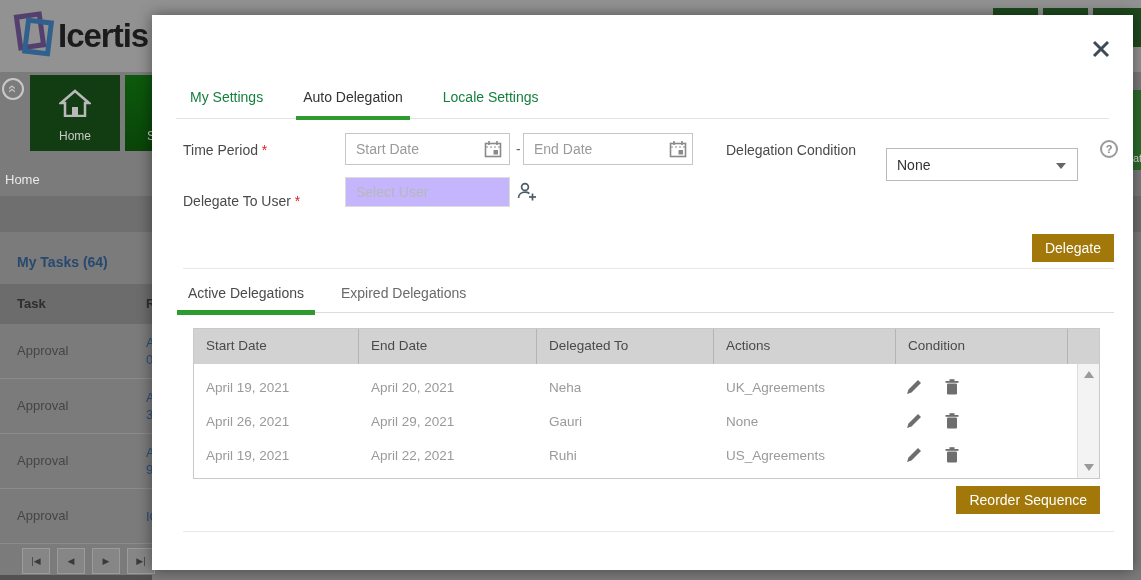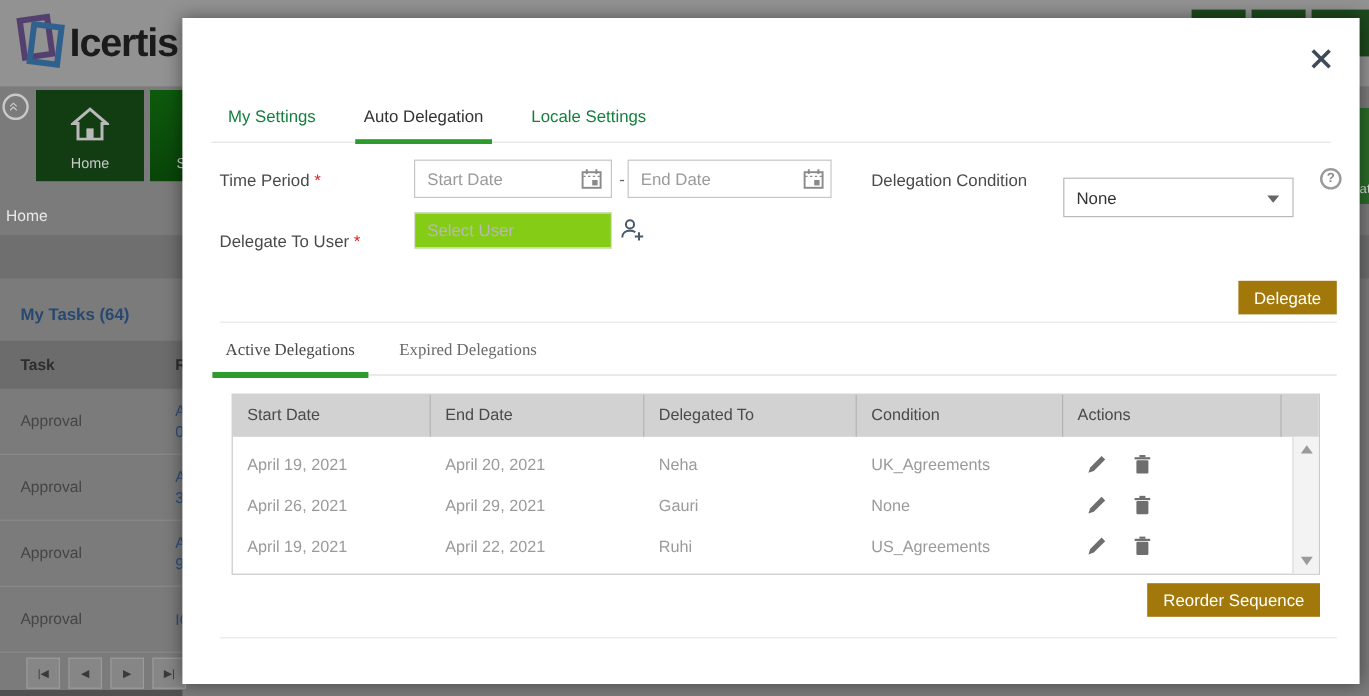--- a/index.html
+++ b/index.html
@@ -61,38 +61,38 @@
   .mtabs { position:absolute; left:24px; right:24px; top:74px; height:30px; border-bottom:1px solid #e3e3e3;
     display:flex; gap:26px; padding-left:7px; font-size:14px; }
   .mtab { color:#15803d; padding:0 7px 11px 7px; cursor:pointer; }
   .mtab.active { color:#333; border-bottom:4px solid #2e9b2e; margin-bottom:-2px; }
 
   .flabel { position:absolute; font-size:14px; color:#4a4a4a; }
   .req { color:#e02020; }
   .txt-input { position:absolute; height:32px; border:1px solid #c6c6c6; background:#fff; font-size:14px;
     padding:0 30px 0 10px; color:#555; font-family:"Liberation Sans",sans-serif; }
   .txt-input::placeholder { color:#9a9a9a; opacity:1; }
-  .txt-input.dim { border-color:#dcdcdc; background:#84cc16; padding-right:10px; }
+  .txt-input.dim { border-color:#dcdcdc; background:#c4b5fd; padding-right:10px; }
   .txt-input.dim::placeholder { color:#b8b8b8; }
   .cal-ic { position:absolute; pointer-events:auto; }
   .range-dash { position:absolute; font-size:14px; color:#666; }
   .select-box { position:absolute; left:734px; top:133px; width:192px; height:33px; border:1px solid #b9b9b9;
     background:#fff; font-size:14px; color:#333; display:flex; align-items:center; padding:0 10px; cursor:pointer; }
   .select-caret { position:absolute; right:11px; top:14px; width:0; height:0;
     border-left:5px solid transparent; border-right:5px solid transparent; border-top:6px solid #666; }
   .help-ic { position:absolute; left:948px; top:125px; width:18px; height:18px; border:2px solid #9a9a9a;
     border-radius:50%; color:#8a8a8a; font-size:11px; font-weight:700; display:flex; align-items:center;
     justify-content:center; cursor:pointer; }
 
   .gold-btn { position:absolute; height:28px; background:#a3780a; color:#fff; border:none; font-size:14px;
     padding:0 13px; cursor:pointer; font-family:"Liberation Sans",sans-serif; }
   .hr { position:absolute; height:1px; background:#e8e8e8; }
 
   .dtabs { position:absolute; left:25px; right:19px; top:268px; border-bottom:1px solid #dcdcdc; font-size:14px;
-    display:flex;font-family:Liberation Serif, serif; }
+    display:flex; }
   .dtab { padding:2px 11px 9px 11px; color:#6a6a6a; cursor:pointer; }
   .dtab.active { color:#4a4a4a; border-bottom:5px solid #2e9b2e; margin-bottom:-3px; }
   .dtab + .dtab { margin-left:15px; }
 
   .dtable { position:absolute; left:41px; top:313px; width:907px; height:151px; border:1px solid #c9c9c9; background:#fff; }
   .dhead { display:flex; height:35px; background:#d2d2d2; font-size:13.5px; color:#4a4a4a; }
   .dhead .hc { padding:9px 0 0 12px; border-right:1px solid #b4b4b4; overflow:hidden; white-space:nowrap; }
   .dhead .hc:last-child { border-right:none; }
   .drow { display:flex; height:34px; font-size:13.5px; color:#9a9a9a; align-items:center; }
   .drow .dc { padding-left:12px; overflow:hidden; white-space:nowrap; }
@@ -248,22 +248,22 @@
     <div class="dtabs">
       <div class="dtab active">Active Delegations</div>
       <div class="dtab">Expired Delegations</div>
     </div>
 
     <div class="dtable">
       <div class="dhead">
         <div class="hc w1">Start Date</div>
         <div class="hc w2">End Date</div>
         <div class="hc w3">Delegated To</div>
+        <div class="hc w5">Actions</div>
         <div class="hc w4">Condition</div>
-        <div class="hc w5">Actions</div>
         <div class="hc w6"></div>
       </div>
 
       <div class="drow" style="margin-top:6px;">
         <div class="dc w1">April 19, 2021</div>
         <div class="dc w2">April 20, 2021</div>
         <div class="dc w3">Neha</div>
         <div class="dc w4">UK_Agreements</div>
         <div class="acts w5">
           <svg class="act-ic" viewBox="0 0 18 18">

